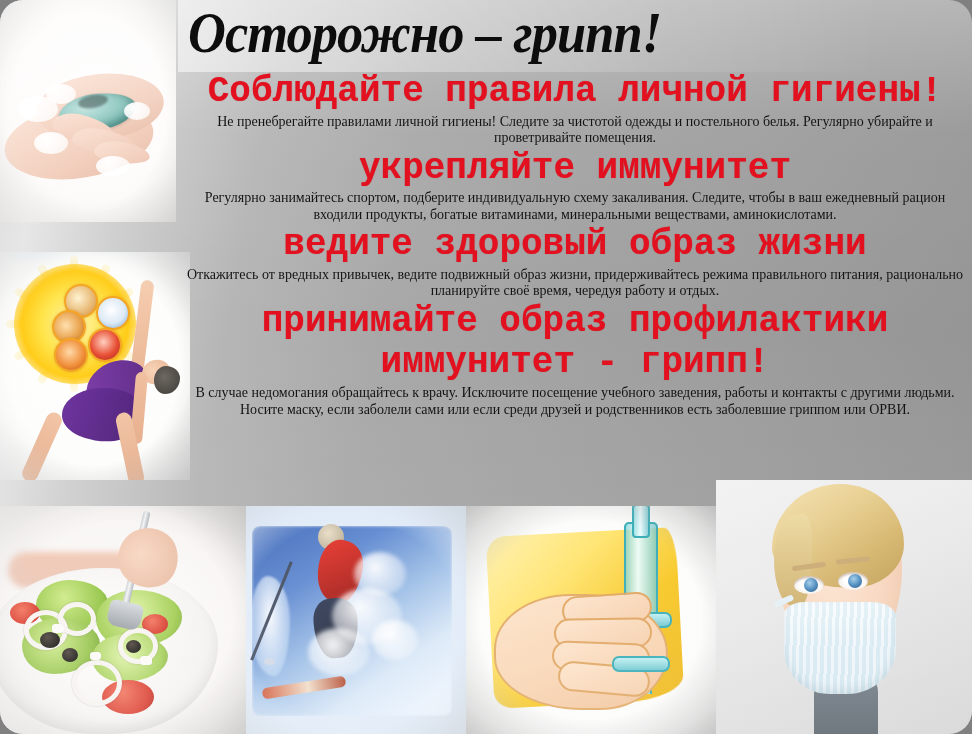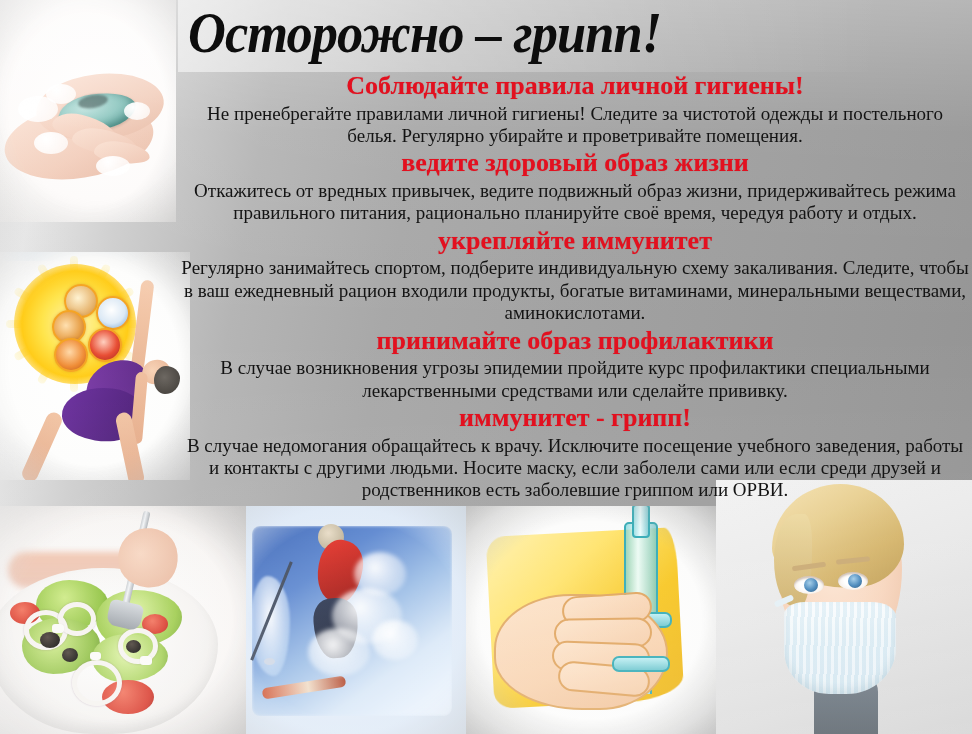--- a/index.html
+++ b/index.html
@@ -17,20 +17,21 @@
       linear-gradient(100deg,
         #d9d9d9 0%,
         #e6e6e6 6%,
         #cfcfcf 14%,
         #b5b5b5 26%,
         #a8a8a8 40%,
         #a2a2a2 56%,
         #9d9d9d 72%,
         #989898 86%,
         #939393 100%);
+    border-radius: 23px;
   }
   
   #sheen {
     position: absolute; inset: 0;
     background:
       linear-gradient(180deg, rgba(255,255,255,0.30) 0%, rgba(255,255,255,0.05) 18%,
                       rgba(255,255,255,0.00) 45%, rgba(255,255,255,0.06) 72%,
                       rgba(255,255,255,0.18) 100%);
     pointer-events: none;
   }
@@ -56,29 +57,30 @@
     text-align: left;
   }
   .title-band {
     position: absolute;
     left: 0px; top: 0px; width: 700px; height: 72px;
     background: linear-gradient(95deg, rgba(255,255,255,0.55), rgba(255,255,255,0.12) 70%, rgba(255,255,255,0.0));
   }
   .heading {
     color: #e3101f;
     font-weight: bold;
-    font-size: 26px;
+    font-size: 36px;
     line-height: 1.1;
     margin: 0;
     padding: 0;
     text-shadow: 0 0 1px rgba(180,0,10,0.35);
+    font-family: Liberation Mono, monospace;
   }
   .body {
     color: #141414;
-    font-size: 19px;
+    font-size: 14px;
     line-height: 1.18;
     margin: 2px 0 0 0;
     padding: 0 2px;
   }
   .block { margin-bottom: 2px; }
   .footer {
     color: #e3101f;
     font-weight: bold;
     font-size: 27px;
     line-height: 1.1;
@@ -568,32 +570,31 @@
     <div class="title">Осторожно – грипп!</div>
 
     <div style="position:absolute;left:0;top:72px;width:794px;">
 
       <div class="block">
         <div class="heading">Соблюдайте правила личной гигиены!</div>
         <div class="body">Не пренебрегайте правилами личной гигиены! Следите за чистотой одежды и постельного белья. Регулярно убирайте и проветривайте помещения.</div>
       </div>
 
       <div class="block">
+        <div class="heading">укрепляйте иммунитет</div>
+        <div class="body">Регулярно занимайтесь спортом, подберите индивидуальную схему закаливания. Следите, чтобы в ваш ежедневный рацион входили продукты, богатые витаминами, минеральными веществами, аминокислотами.</div>
+      </div>
+
+      <div class="block">
         <div class="heading">ведите здоровый образ жизни</div>
         <div class="body">Откажитесь от вредных привычек, ведите подвижный образ жизни, придерживайтесь режима правильного питания, рационально планируйте своё время, чередуя работу и отдых.</div>
       </div>
 
       <div class="block">
-        <div class="heading">укрепляйте иммунитет</div>
-        <div class="body">Регулярно занимайтесь спортом, подберите индивидуальную схему закаливания. Следите, чтобы в ваш ежедневный рацион входили продукты, богатые витаминами, минеральными веществами, аминокислотами.</div>
-      </div>
-
-      <div class="block">
         <div class="heading">принимайте образ профилактики</div>
-        <div class="body">В случае возникновения угрозы эпидемии  пройдите курс профилактики специальными лекарственными средствами или сделайте прививку.</div>
       </div>
 
       <div class="block">
         <div class="heading">иммунитет - грипп!</div>
         <div class="body">В случае недомогания обращайтесь к врачу. Исключите посещение учебного заведения, работы и контакты с другими людьми. Носите маску, если заболели сами или если среди друзей и родственников есть заболевшие гриппом или ОРВИ.</div>
       </div>
 
     </div>
   </div>
 

